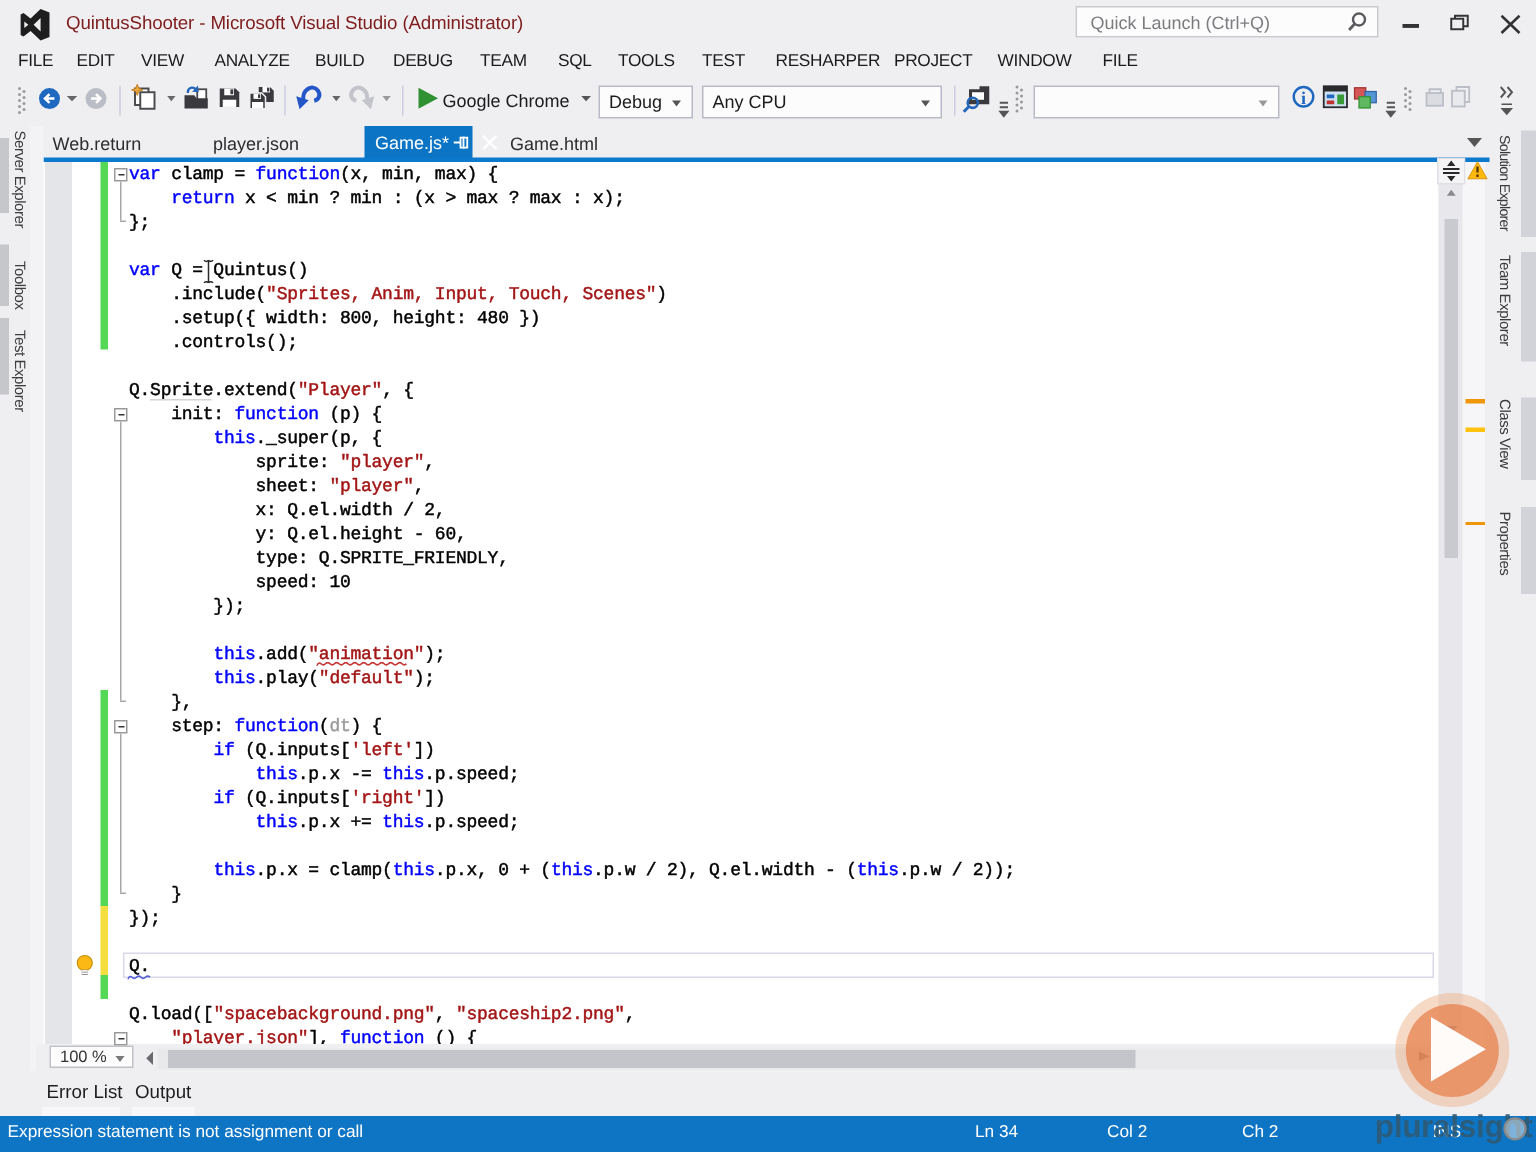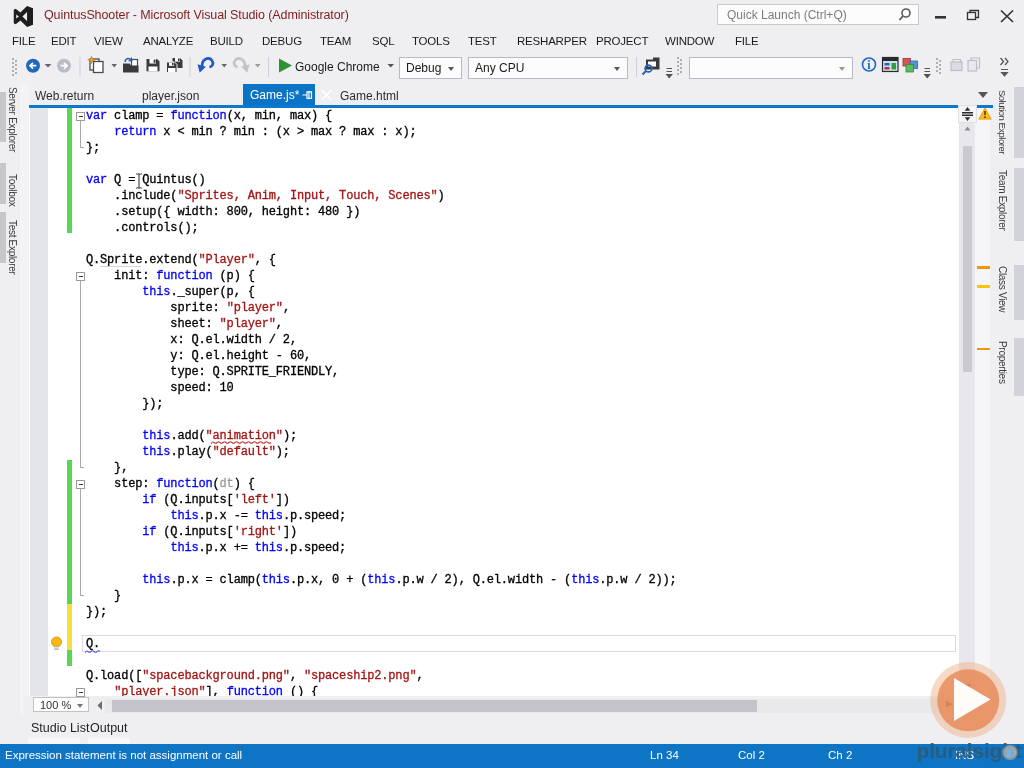--- a/index.html
+++ b/index.html
@@ -357,21 +357,21 @@
     <span class="car" style="right:5px;top:6px;border-top-color:#777"></span>
   </div>
 <svg class="abs" style="left:94px;top:700px" width="12" height="11" viewBox="0 0 12 11">
     <path d="M8 1 3.5 5.5 8 10 Z" fill="#6a6a6e"></path>
   </svg>
 <div class="abs" id="htrack"></div>
 <div class="abs" id="hthumb"></div>
 <div class="abs" id="botstrip"></div>
 <div class="abs" style="left:28px;top:738px;width:52px;height:6px;background:#F7F7F9"></div>
 <div class="abs" style="left:88px;top:738px;width:42px;height:6px;background:#F7F7F9"></div>
-<span class="abs" style="left:31px;top:720.5px;font-size:12.5px;color:#1e1e1e">Studio List</span>
+<span class="abs" style="left:31px;top:720.5px;font-size:12.5px;color:#1e1e1e">Error List</span>
 <span class="abs" style="left:90px;top:720.5px;font-size:12.5px;color:#1e1e1e">Output</span>
 
 <div class="abs" id="statusbar">
  <span style="left:5px">Expression statement is not assignment or call</span>
  <span style="left:650px">Ln 34</span>
  <span style="left:738px">Col 2</span>
  <span style="left:828px">Ch 2</span>
  <span style="left:955px">INS</span>
 </div>
 

